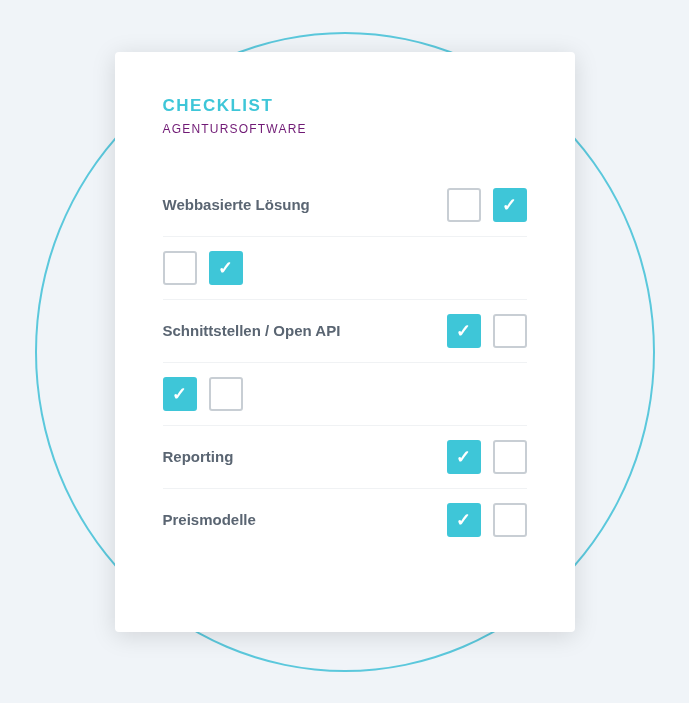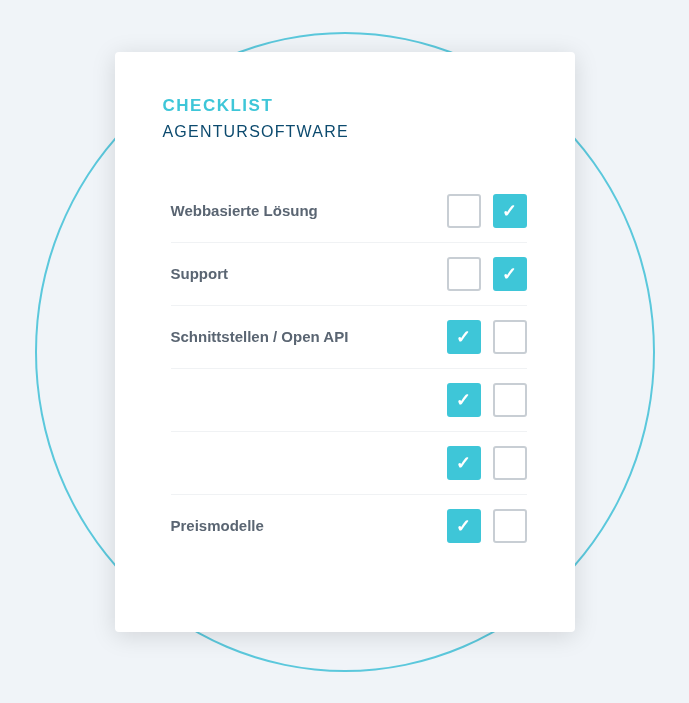--- a/index.html
+++ b/index.html
@@ -42,39 +42,38 @@
     .checklist-title {
       font-size: 17px;
       font-weight: 700;
       color: #3ec6d8;
       letter-spacing: 1.5px;
       text-transform: uppercase;
       margin-bottom: 4px;
     }
 
     .checklist-subtitle {
-      font-size: 16px;
-      color: #0c4a6e;
+      font-size: 12px;
+      color: #701a75;
       font-weight: 500;
       letter-spacing: 1.2px;
       text-transform: uppercase;
       line-height: 1.5;
     }
 
     .items-list {
       margin-top: 36px;
     }
 
     .checklist-row {
       display: flex;
       align-items: center;
-      justify-content: flex-end;
+      justify-content: space-between;
       padding: 14px 0;
       border-bottom: 1px solid #f0f2f4;
-      margin-left: 8px;
     }
 
     .checklist-row:last-child {
       border-bottom: none;
     }
 
     .row-label {
       font-size: 15px;
       color: #5a6572;
       font-weight: 600;
@@ -131,21 +130,20 @@
   <div class="checklist-row">
         <div class="row-label">Webbasierte Lösung</div>
         <div class="checkboxes">
           <div class="checkbox checkbox-empty"></div>
           <div class="checkbox checkbox-checked">
             <span class="checkmark">✓</span>
           </div>
         </div>
       </div>
       <div class="checklist-row">
-        <div class="row-label">Support</div>
         <div class="checkboxes">
           <div class="checkbox checkbox-empty"></div>
           <div class="checkbox checkbox-checked">
             <span class="checkmark">✓</span>
           </div>
         </div>
       </div>
       <div class="checklist-row">
         <div class="row-label">Schnittstellen / Open API</div>
         <div class="checkboxes">
@@ -157,20 +155,21 @@
       </div>
       <div class="checklist-row">
         <div class="checkboxes">
           <div class="checkbox checkbox-checked">
             <span class="checkmark">✓</span>
           </div>
           <div class="checkbox checkbox-empty"></div>
         </div>
       </div>
       <div class="checklist-row">
+        <div class="row-label">Reporting</div>
         <div class="checkboxes">
           <div class="checkbox checkbox-checked">
             <span class="checkmark">✓</span>
           </div>
           <div class="checkbox checkbox-empty"></div>
         </div>
       </div>
       <div class="checklist-row">
         <div class="row-label">Preismodelle</div>
         <div class="checkboxes">

